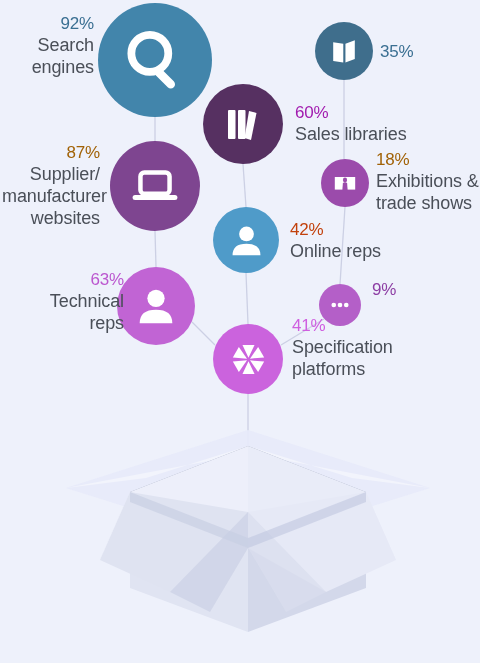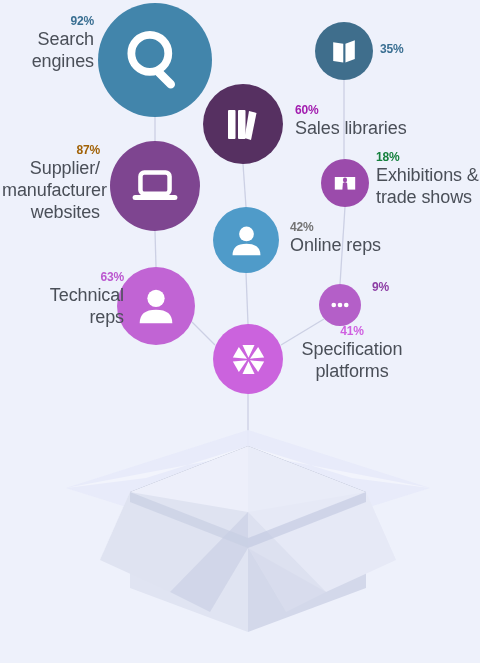--- a/index.html
+++ b/index.html
@@ -31,22 +31,22 @@
     box-sizing: border-box;
   }
   .node-circle svg { display: block; }
   .label-block {
     position: absolute;
     box-sizing: border-box;
     line-height: 1.22;
   }
   .label-block .pct {
     display: block;
-    font-weight: bold;
-    font-size: 12px;
+    font-weight: normal;
+    font-size: 17px;
     letter-spacing: -0.2px;
   }
   .label-block .cap {
     display: block;
     font-size: 18px;
     color: #4a4f58;
     letter-spacing: -0.1px;
     white-space: pre-line;
   }
   .label-right { text-align: left; }
@@ -160,32 +160,32 @@
 websites</span>
       </div>
       <div class="node-circle" style="left: 321px; top: 159px; width: 48px; height: 48px; background: rgb(155, 75, 171);">
         <svg width="30" height="30" viewBox="0 0 100 100">
         <polygon points="16,30 84,30 84,72 16,72" fill="#ffffff"></polygon>
         <ellipse cx="50" cy="40" rx="7" ry="8" fill="#9b4bab"></ellipse>
         <path d="M43,50 q7,-5 14,0 l2,26 h-18 z" fill="#9b4bab"></path>
       </svg>
       </div>
       <div class="label-block label-right" style="left: 376px; top: 150px; width: 104px;">
-        <span class="pct" style="color: #15803d;">18%</span>
+        <span class="pct" style="color: #a16207;">18%</span>
         <span class="cap">Exhibitions &amp;
 trade shows</span>
       </div>
       <div class="node-circle" style="left: 213px; top: 207px; width: 66px; height: 66px; background: rgb(79, 155, 201);">
         <svg width="41" height="41" viewBox="0 0 100 100">
         <circle cx="50" cy="34" r="18" fill="#ffffff"></circle>
         <path d="M16,86 q0,-28 34,-28 q34,0 34,28 z" fill="#ffffff"></path>
       </svg>
       </div>
       <div class="label-block label-right" style="left: 290px; top: 220px; width: 110px;">
-        <span class="pct" style="color: #737373;">42%</span>
+        <span class="pct" style="color: #c2410c;">42%</span>
         <span class="cap">Online reps</span>
       </div>
       <div class="node-circle" style="left: 117px; top: 267px; width: 78px; height: 78px; background: rgb(193, 100, 212);">
         <svg width="48" height="48" viewBox="0 0 100 100">
         <circle cx="50" cy="34" r="18" fill="#ffffff"></circle>
         <path d="M16,86 q0,-28 34,-28 q34,0 34,28 z" fill="#ffffff"></path>
       </svg>
       </div>
       <div class="label-block label-left" style="left: 24px; top: 270px; width: 100px;">
         <span class="pct" style="color: rgb(187, 87, 207);">63%</span>
@@ -205,20 +205,20 @@
       <div class="node-circle" style="left: 213px; top: 324px; width: 70px; height: 70px; background: rgb(203, 99, 221);">
         <svg width="43" height="43" viewBox="0 0 100 100">
           <polygon points="50,46 36,16 64,16" fill="#ffffff" transform="rotate(0 50 50)"></polygon>
           <polygon points="50,46 36,16 64,16" fill="#ffffff" transform="rotate(60 50 50)"></polygon>
           <polygon points="50,46 36,16 64,16" fill="#ffffff" transform="rotate(120 50 50)"></polygon>
           <polygon points="50,46 36,16 64,16" fill="#ffffff" transform="rotate(180 50 50)"></polygon>
           <polygon points="50,46 36,16 64,16" fill="#ffffff" transform="rotate(240 50 50)"></polygon>
           <polygon points="50,46 36,16 64,16" fill="#ffffff" transform="rotate(300 50 50)"></polygon>
         </svg>
       </div>
-      <div class="label-block label-right" style="left: 292px; top: 324px; width: 120px; text-align: center;">
+      <div class="label-block label-right" style="left: 292px; top: 316px; width: 120px;">
         <span class="pct" style="color: rgb(207, 95, 224);">41%</span>
         <span class="cap">Specification
 platforms</span>
       </div>
     </div>
 
 </div>
 
 </body></html>

